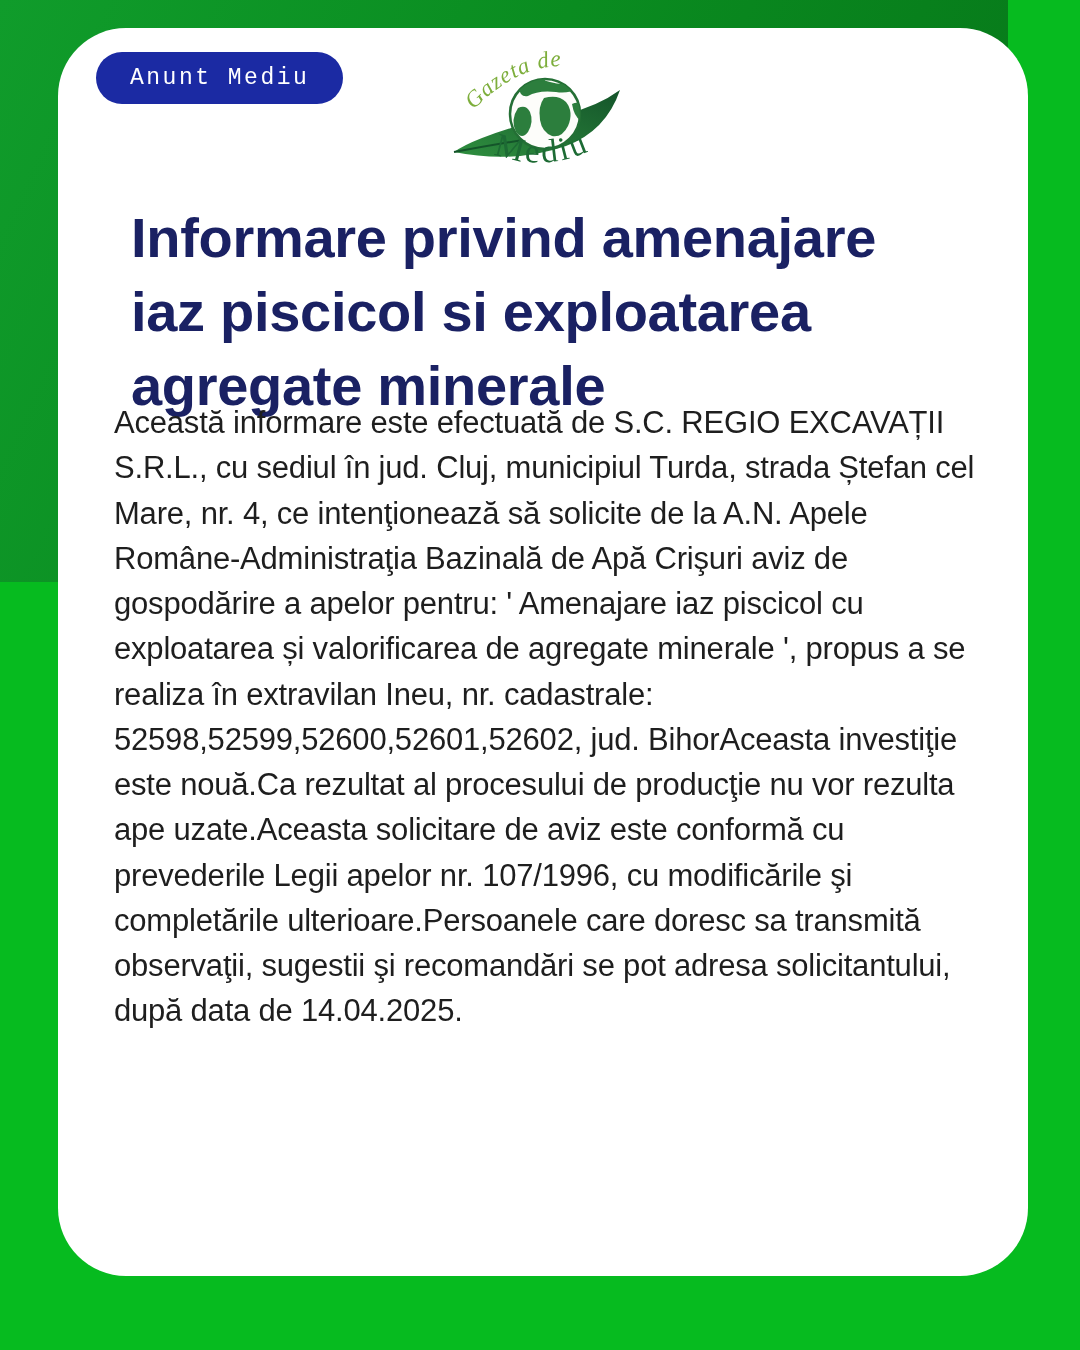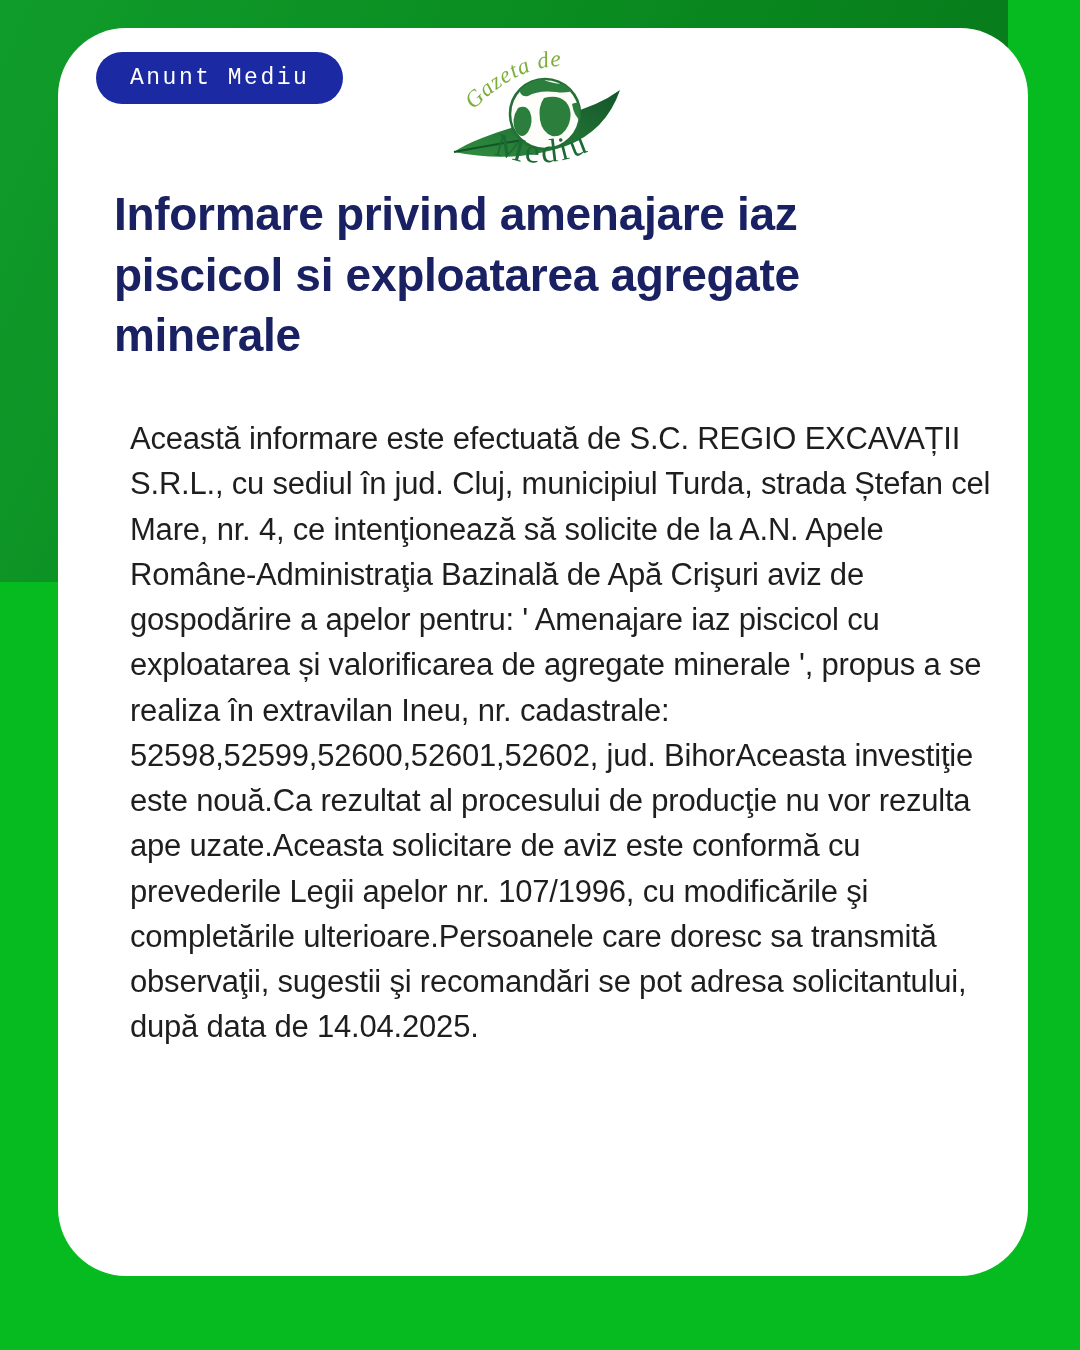--- a/index.html
+++ b/index.html
@@ -50,33 +50,33 @@
     left: 50%;
     top: 6px;
     transform: translateX(-50%);
     width: 190px;
     height: 152px;
   }
   .title {
     position: absolute;
     left: 56px; top: 156px;
     width: 800px;
-    margin: 0;
+    margin: 17px;
     color: #1a2163;
-    font-size: 46px;
+    font-size: 56px;
     line-height: 1.32;
     font-weight: 700;
     letter-spacing: -0.3px;
     font-family: "Liberation Sans", sans-serif;
   }
   .body-text {
     position: absolute;
     left: 56px; top: 372px;
     width: 866px;
-    margin: 16px;
+    margin: 0;
     color: #1e1e1e;
     font-size: 31px;
     line-height: 1.46;
     font-weight: 400;
     letter-spacing: -0.2px;
     font-family: "Liberation Sans", sans-serif;
   }
 </style>
 </head>
 <body>

